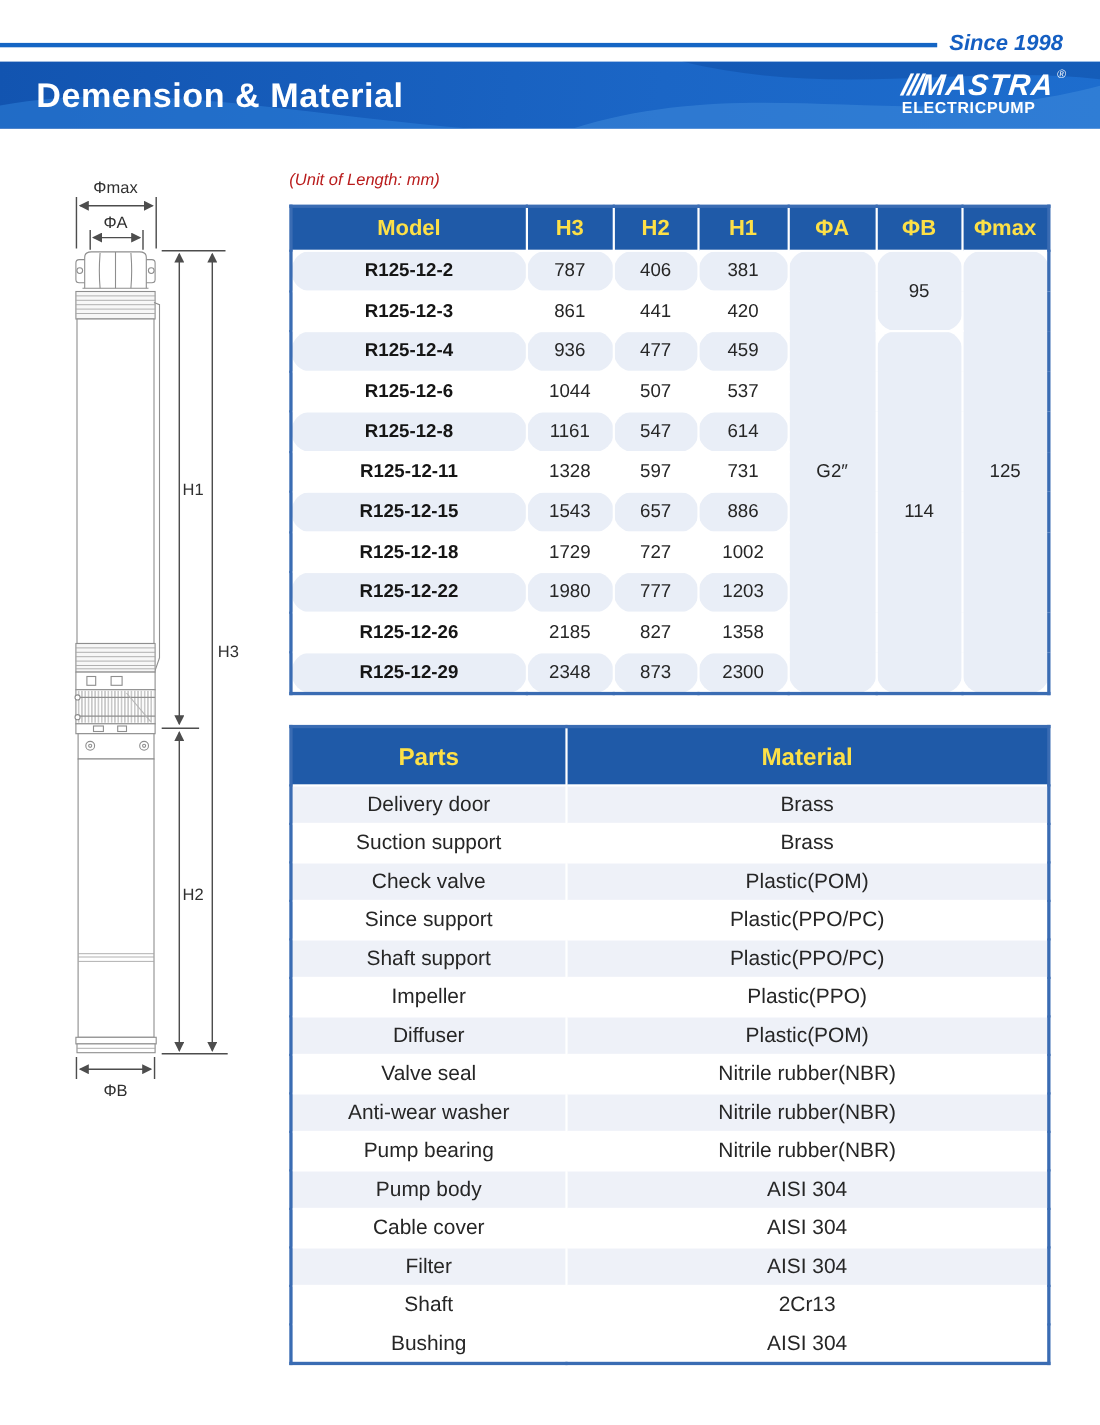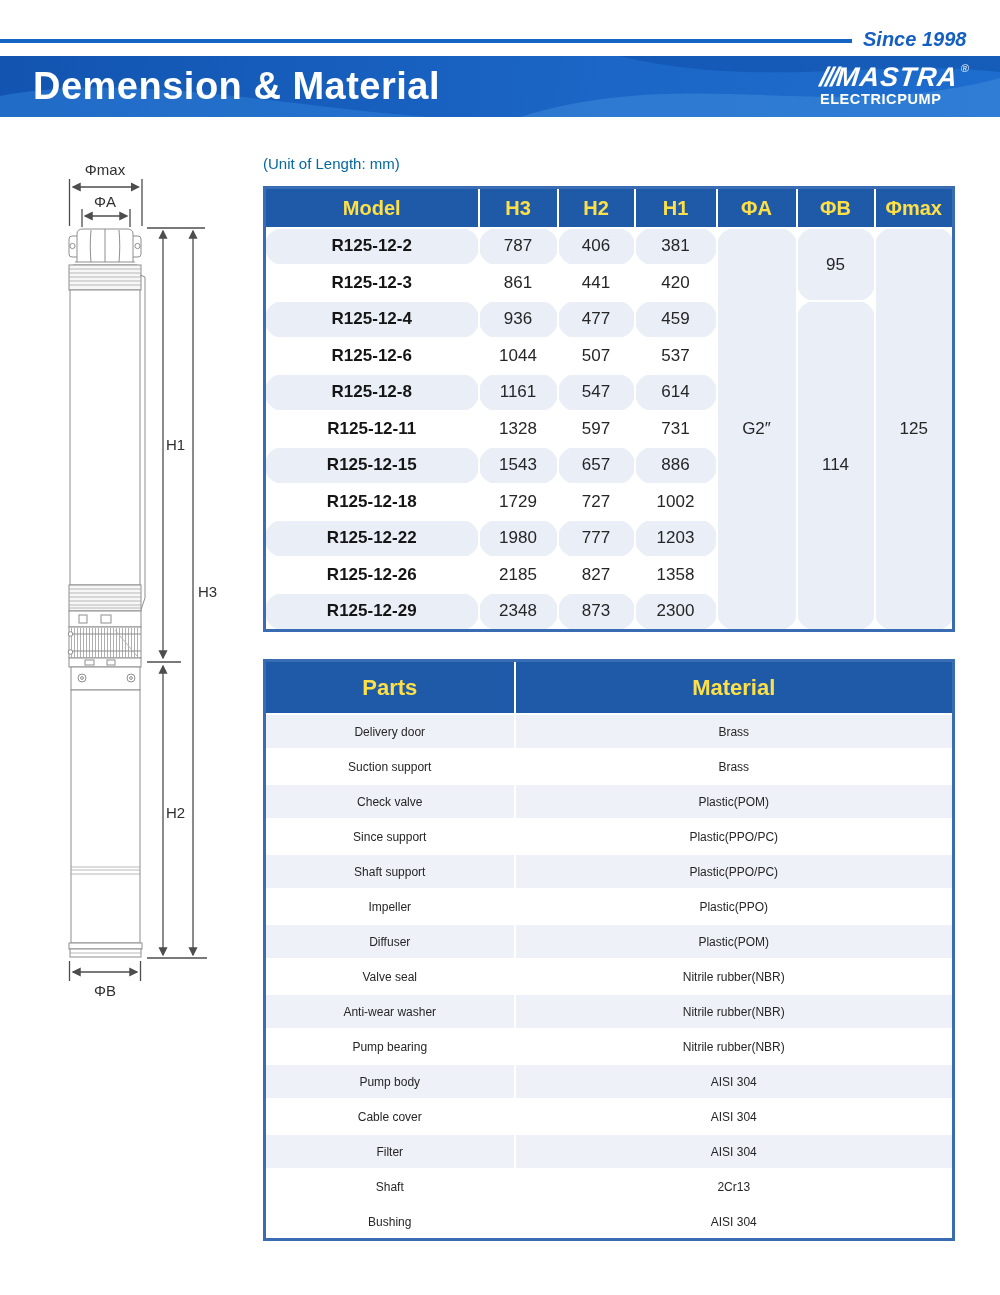--- a/index.html
+++ b/index.html
@@ -9,48 +9,48 @@
   
   .topline{position:absolute;left:0;top:39px;width:852px;height:4px;background:var(--accent-line,#1565c4);}
   .since{position:absolute;left:863px;top:28px;width:130px;font-size:20px;font-weight:bold;
          font-style:italic;color:var(--since-text,#155fc2);}
 
   
   .banner{position:absolute;left:0;top:56px;width:1000px;height:61px;
           background:linear-gradient(95deg,var(--banner-dark,#1254b0) 0%,var(--banner-mid,#1b66c6) 60%,#1d6dce 100%);
           overflow:hidden;}
   .waves{position:absolute;left:0;top:0;width:100%;height:100%;}
-  .title{position:absolute;left:33px;top:0;margin:0;line-height:61px;font-size:38px;
+  .title{position:absolute;left:33px;top:0;margin:0;line-height:61px;font-size:31px;
          font-weight:bold;color:#fff;letter-spacing:.5px;z-index:2;}
   .logo{position:absolute;right:32px;top:7px;z-index:2;color:#fff;text-align:left;}
   .logo-row{display:flex;align-items:flex-start;transform:skewX(-6deg);}
   .slashes{font-size:27px;font-weight:bold;font-style:italic;letter-spacing:-2px;line-height:28px;}
   .brand{font-size:27px;font-weight:bold;font-style:italic;letter-spacing:1px;line-height:28px;}
   .reg{font-size:11px;line-height:11px;margin-left:2px;}
   .logo-sub{font-size:14.5px;font-weight:bold;letter-spacing:.6px;margin-top:0;}
 
   
-  .unit-note{position:absolute;left:263px;top:155px;font-size:15px;color:#0369a1;}
+  .unit-note{position:absolute;left:263px;top:155px;font-size:15px;color:#b91c1c;font-style:italic;}
 
   
   table{position:absolute;border-collapse:collapse;table-layout:fixed;
         border:3px solid var(--table-border,#3a6cb3);}
   th{background:var(--header-blue,#1f5aa8);color:#fde047;border:2px solid #fff;
      font-weight:bold;text-align:center;vertical-align:middle;}
   td{border:2px solid #fff;text-align:center;vertical-align:middle;color:var(--text-dark,#262626);}
   .dim-table{left:263px;top:186px;width:689px;}
   .dim-table th{height:36px;font-size:20px;}
   .dim-table td{font-size:17px;height:34.5px;padding:0;border-radius:18px;}
   .dim-table td.model-cell{font-weight:bold;color:#151515;}
   tr.light td{background:var(--row-light,#e9eef7);}
   tr.white td{background:#ffffff;}
   td.merged{background:var(--row-light,#e9eef7) !important;}
   .parts-table{left:263px;top:659px;width:689px;}
   .parts-table th{height:49px;font-size:22px;}
-  .parts-table td{font-size:12px;height:33px;padding:0;}
+  .parts-table td{font-size:19px;height:33px;padding:0;}
   tr.plight td{background:var(--parts-row-light,#eef1f8);}
   tr.pwhite td{background:#ffffff;}
 
   
   .diagram{position:absolute;left:55px;top:150px;width:180px;height:862px;}
   .pump{stroke:#8e8e8e;stroke-width:1;fill:none;}
   .pumpfill{stroke:#8e8e8e;stroke-width:1;fill:#f7f7f7;}
   .pumpwhite{stroke:#8e8e8e;stroke-width:1;fill:#ffffff;}
   .ribs{stroke:#a6a6a6;stroke-width:.8;fill:none;}
   .dim{stroke:#4d4d4d;stroke-width:1.3;fill:none;}

